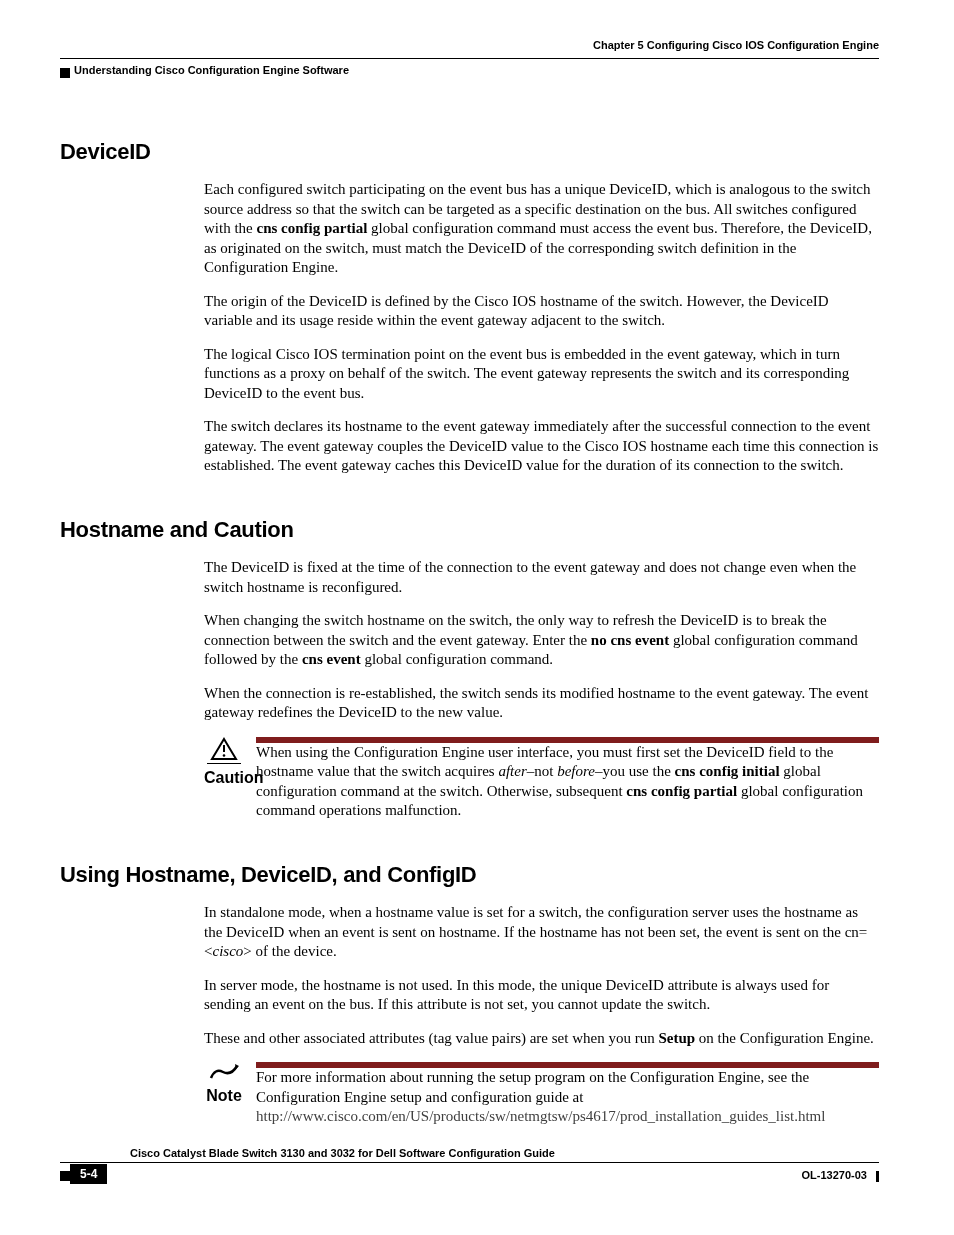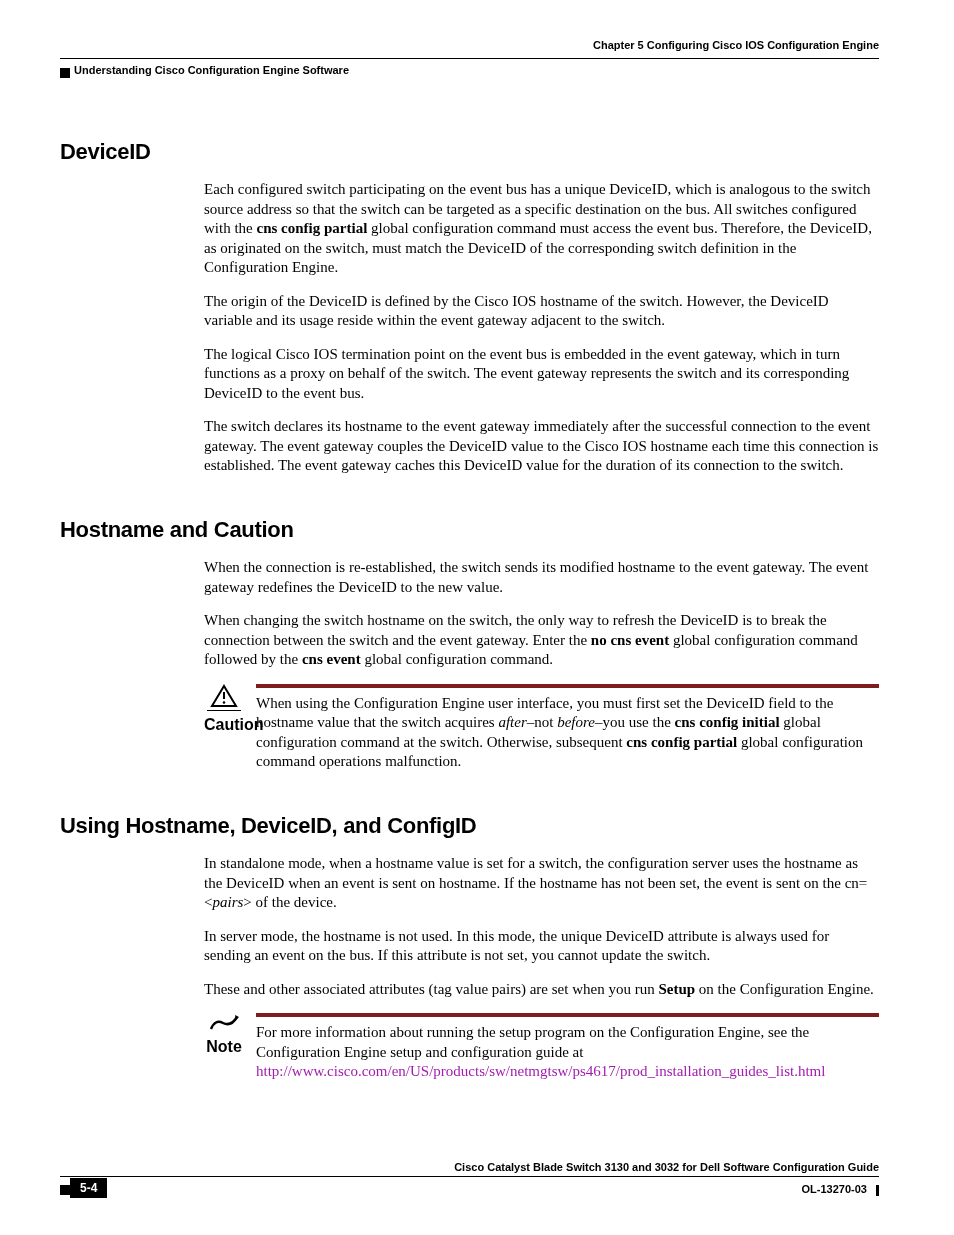--- a/index.html
+++ b/index.html
@@ -58,31 +58,31 @@
   }
   b { font-weight: bold; }
   i { font-style: italic; }
   .callout-label {
     font-family: Arial, Helvetica, sans-serif;
     font-weight: bold;
     font-size: 16px;
     margin-top:4px;
   }
   .callout-text {
-    flex:1; border-top:4px solid #7f1d1d; padding-top:6px;
+    flex:1; border-top:6px solid #7f1d1d; 
   }
   .callout-wrap {
     display:flex; gap:12px; align-items:flex-start; margin-top:8px; margin-bottom:14px;
   }
   .icon-col { width:40px; text-align:center; flex:0 0 40px; }
   .caution-icon svg, .note-icon svg { display:block; margin:0 auto 2px auto; }
   .caution-underline { width:34px; height:1px; background:#000; margin:2px auto 0 auto; }
-  .link { color:#a21caf; text-decoration:none; }
+  .link { color:#404040; text-decoration:none; }
   .footer {
-    position:absolute; bottom:38px; left:60px; right:75px;text-align:right;
+    position:absolute; bottom:52px; left:60px; right:75px;
   }
   .footer-title-row {
     border-bottom:1px solid #000; padding-bottom:2px; margin-bottom:4px;
     font-family: Arial, Helvetica, sans-serif; font-weight:bold; font-size:11px;
     padding-left:70px;
   }
   .footer-bottom {
     display:flex; justify-content:space-between; align-items:center;
     font-family: Arial, Helvetica, sans-serif; font-size:11px;gap:44px;
   }
@@ -114,24 +114,25 @@
       <p>
         <span>Each configured switch participating on the event bus has a unique DeviceID, which is analogous to the switch source address so that the switch can be targeted as a specific destination on the bus. All switches configured with the </span><b>cns config partial</b><span> global configuration command must access the event bus. Therefore, the DeviceID, as originated on the switch, must match the DeviceID of the corresponding switch definition in the Configuration Engine.</span>
       </p>
       <p>The origin of the DeviceID is defined by the Cisco IOS hostname of the switch. However, the DeviceID variable and its usage reside within the event gateway adjacent to the switch.</p>
       <p>The logical Cisco IOS termination point on the event bus is embedded in the event gateway, which in turn functions as a proxy on behalf of the switch. The event gateway represents the switch and its corresponding DeviceID to the event bus.</p>
       <p>The switch declares its hostname to the event gateway immediately after the successful connection to the event gateway. The event gateway couples the DeviceID value to the Cisco IOS hostname each time this connection is established. The event gateway caches this DeviceID value for the duration of its connection to the switch.</p>
     </div>
 
     <h2>Hostname and Caution</h2>
     <div class="body-block">
-      <p>When the connection is re-established, the switch sends its modified hostname to the event gateway. The event gateway redefines the DeviceID to the new value.</p>
+      <p>The DeviceID is fixed at the time of the connection to the event gateway and does not change even when the switch hostname is reconfigured.</p>
       <p>
         <span>When changing the switch hostname on the switch, the only way to refresh the DeviceID is to break the connection between the switch and the event gateway. Enter the </span><b>no cns event</b><span> global configuration command followed by the </span><b>cns event</b><span> global configuration command.</span>
       </p>
+      <p>When the connection is re-established, the switch sends its modified hostname to the event gateway. The event gateway redefines the DeviceID to the new value.</p>
     </div>
 
     <div class="callout-wrap" style="margin-left:144px;">
       <div class="icon-col">
         <span class="caution-icon">
           <svg width="28" height="24" viewBox="0 0 28 24">
               <polygon points="14,2 26,22 2,22" fill="none" stroke="#000" stroke-width="2"></polygon>
               <line x1="14" y1="8" x2="14" y2="15" stroke="#000" stroke-width="2"></line>
               <circle cx="14" cy="18.5" r="1.3" fill="#000"></circle>
             </svg>
@@ -142,21 +143,21 @@
       <div class="callout-text">
         <p style="margin-bottom:0;">
           <span>When using the Configuration Engine user interface, you must first set the DeviceID field to the hostname value that the switch acquires </span><i>after</i><span>–not </span><i>before</i><span>–you use the </span><b>cns config initial</b><span> global configuration command at the switch. Otherwise, subsequent </span><b>cns config partial</b><span> global configuration command operations malfunction.</span>
         </p>
       </div>
     </div>
 
     <h2>Using Hostname, DeviceID, and ConfigID</h2>
     <div class="body-block">
       <p>
-        <span>In standalone mode, when a hostname value is set for a switch, the configuration server uses the hostname as the DeviceID when an event is sent on hostname. If the hostname has not been set, the event is sent on the cn=&lt;</span><i>pairs</i><span>&gt; of the device.</span>
+        <span>In standalone mode, when a hostname value is set for a switch, the configuration server uses the hostname as the DeviceID when an event is sent on hostname. If the hostname has not been set, the event is sent on the cn=&lt;</span><i>cisco</i><span>&gt; of the device.</span>
       </p>
       <p>In server mode, the hostname is not used. In this mode, the unique DeviceID attribute is always used for sending an event on the bus. If this attribute is not set, you cannot update the switch.</p>
       <p>
         <span>These and other associated attributes (tag value pairs) are set when you run </span><b>Setup</b><span> on the Configuration Engine.</span>
       </p>
     </div>
 
     <div class="callout-wrap" style="margin-left:144px;">
       <div class="icon-col">
         <span class="note-icon">

